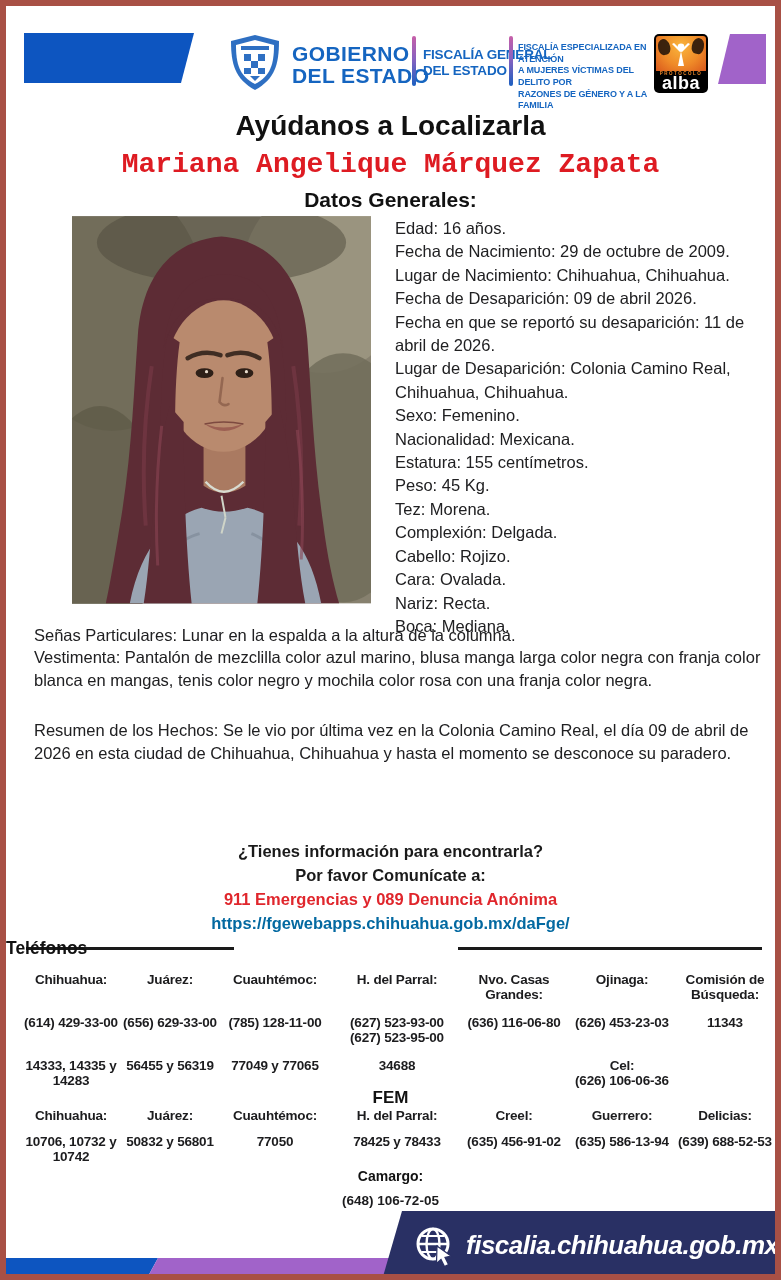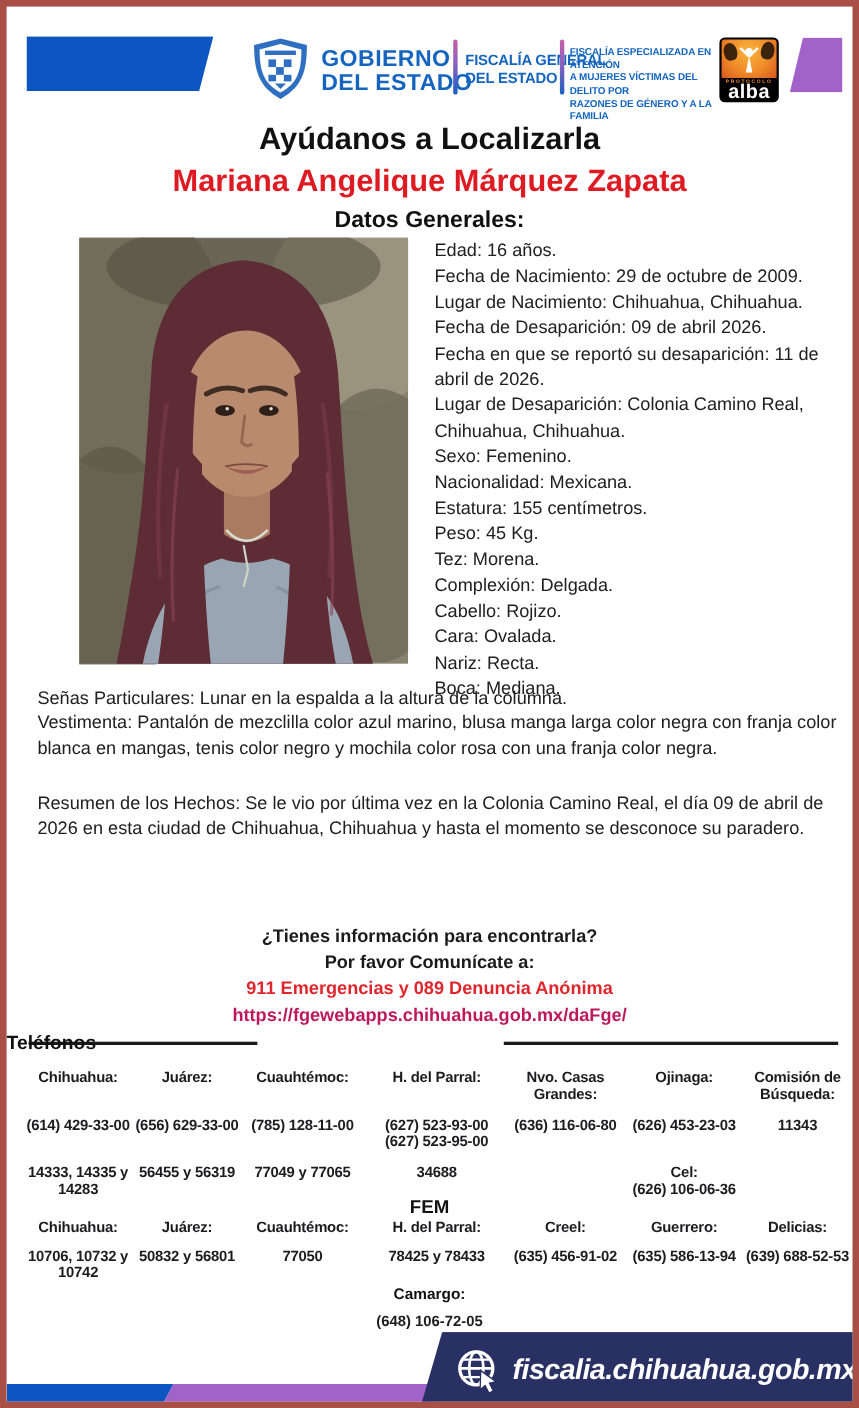--- a/index.html
+++ b/index.html
@@ -33,36 +33,36 @@
     background:radial-gradient(circle at 50% 30%, #f9b53c 0%, #ef8a28 55%, #d9581c 100%); }
   .alba-fig { position:absolute; left:50%; top:6px; transform:translateX(-50%); width:22px; height:26px; }
   .alba-blob1,.alba-blob2 { position:absolute; width:12px; height:16px; background:#1c0f08; border-radius:50% 50% 40% 40%; opacity:.85; }
   .alba-blob1 { left:2px; top:3px; transform:rotate(-14deg); }
   .alba-blob2 { right:2px; top:2px; transform:rotate(12deg); }
   .alba-proto { font-size:4.5px; color:#f08a2a; text-align:center; letter-spacing:1.5px; font-weight:700; line-height:5px; }
   .alba-word { color:#fff; font-size:18px; font-weight:800; text-align:center; line-height:15px; letter-spacing:.5px; }
 
   
   .t-help { left:0; top:104px; width:100%; text-align:center; font-size:28px; font-weight:800; color:#111; }
-  .t-name { left:0; top:143px; width:100%; text-align:center; font-size:28px; font-weight:800; color:#de1b22; }
+  .t-name { left:0; top:143px; width:100%; text-align:center; font-size:28px; font-weight:800; color:#de1b22;font-family:Liberation Mono, monospace; }
   .t-datos { left:0; top:182px; width:100%; text-align:center; font-size:21px; font-weight:800; color:#111; }
 
   
   .photo { left:66px; top:210px; width:299px; height:388px; }
   .profile { left:389px; top:211px; width:384px; font-size:16.5px; line-height:23.4px; color:#202022; }
 
   
   .para { left:28px; width:730px; font-size:16.5px; line-height:23px; color:#202022; }
   .p1 { top:618px; } .p2 { top:640px; } .p3 { top:713px; }
 
   
   .contact-line { left:0; width:100%; text-align:center; font-weight:700; font-size:16.5px; color:#1a1a1a; }
   .c1 { top:836px; } .c2 { top:860px; }
   .c3 { top:884px; color:#e0262c; }
-  .c4 { top:908px; color:#be185d; cursor:pointer; }
+  .c4 { top:908px; color:#0369a1; cursor:pointer; }
 
   
   .tel-line { top:941px; height:3px; background:#1a1a1a; }
   .tel-line-l { left:20px; width:208px; }
   .tel-line-r { left:452px; width:304px; }
   .tel-title { left:0; top:932px; width:100%; font-size:17.5px; font-weight:800; color:#111; }
   .grid7 { left:14px; width:752px; display:grid;
     grid-template-columns:102px 96px 114px 130px 104px 112px 94px;
     color:#1c1c1e; }
   .tel-grid { top:966px; row-gap:13px; }

